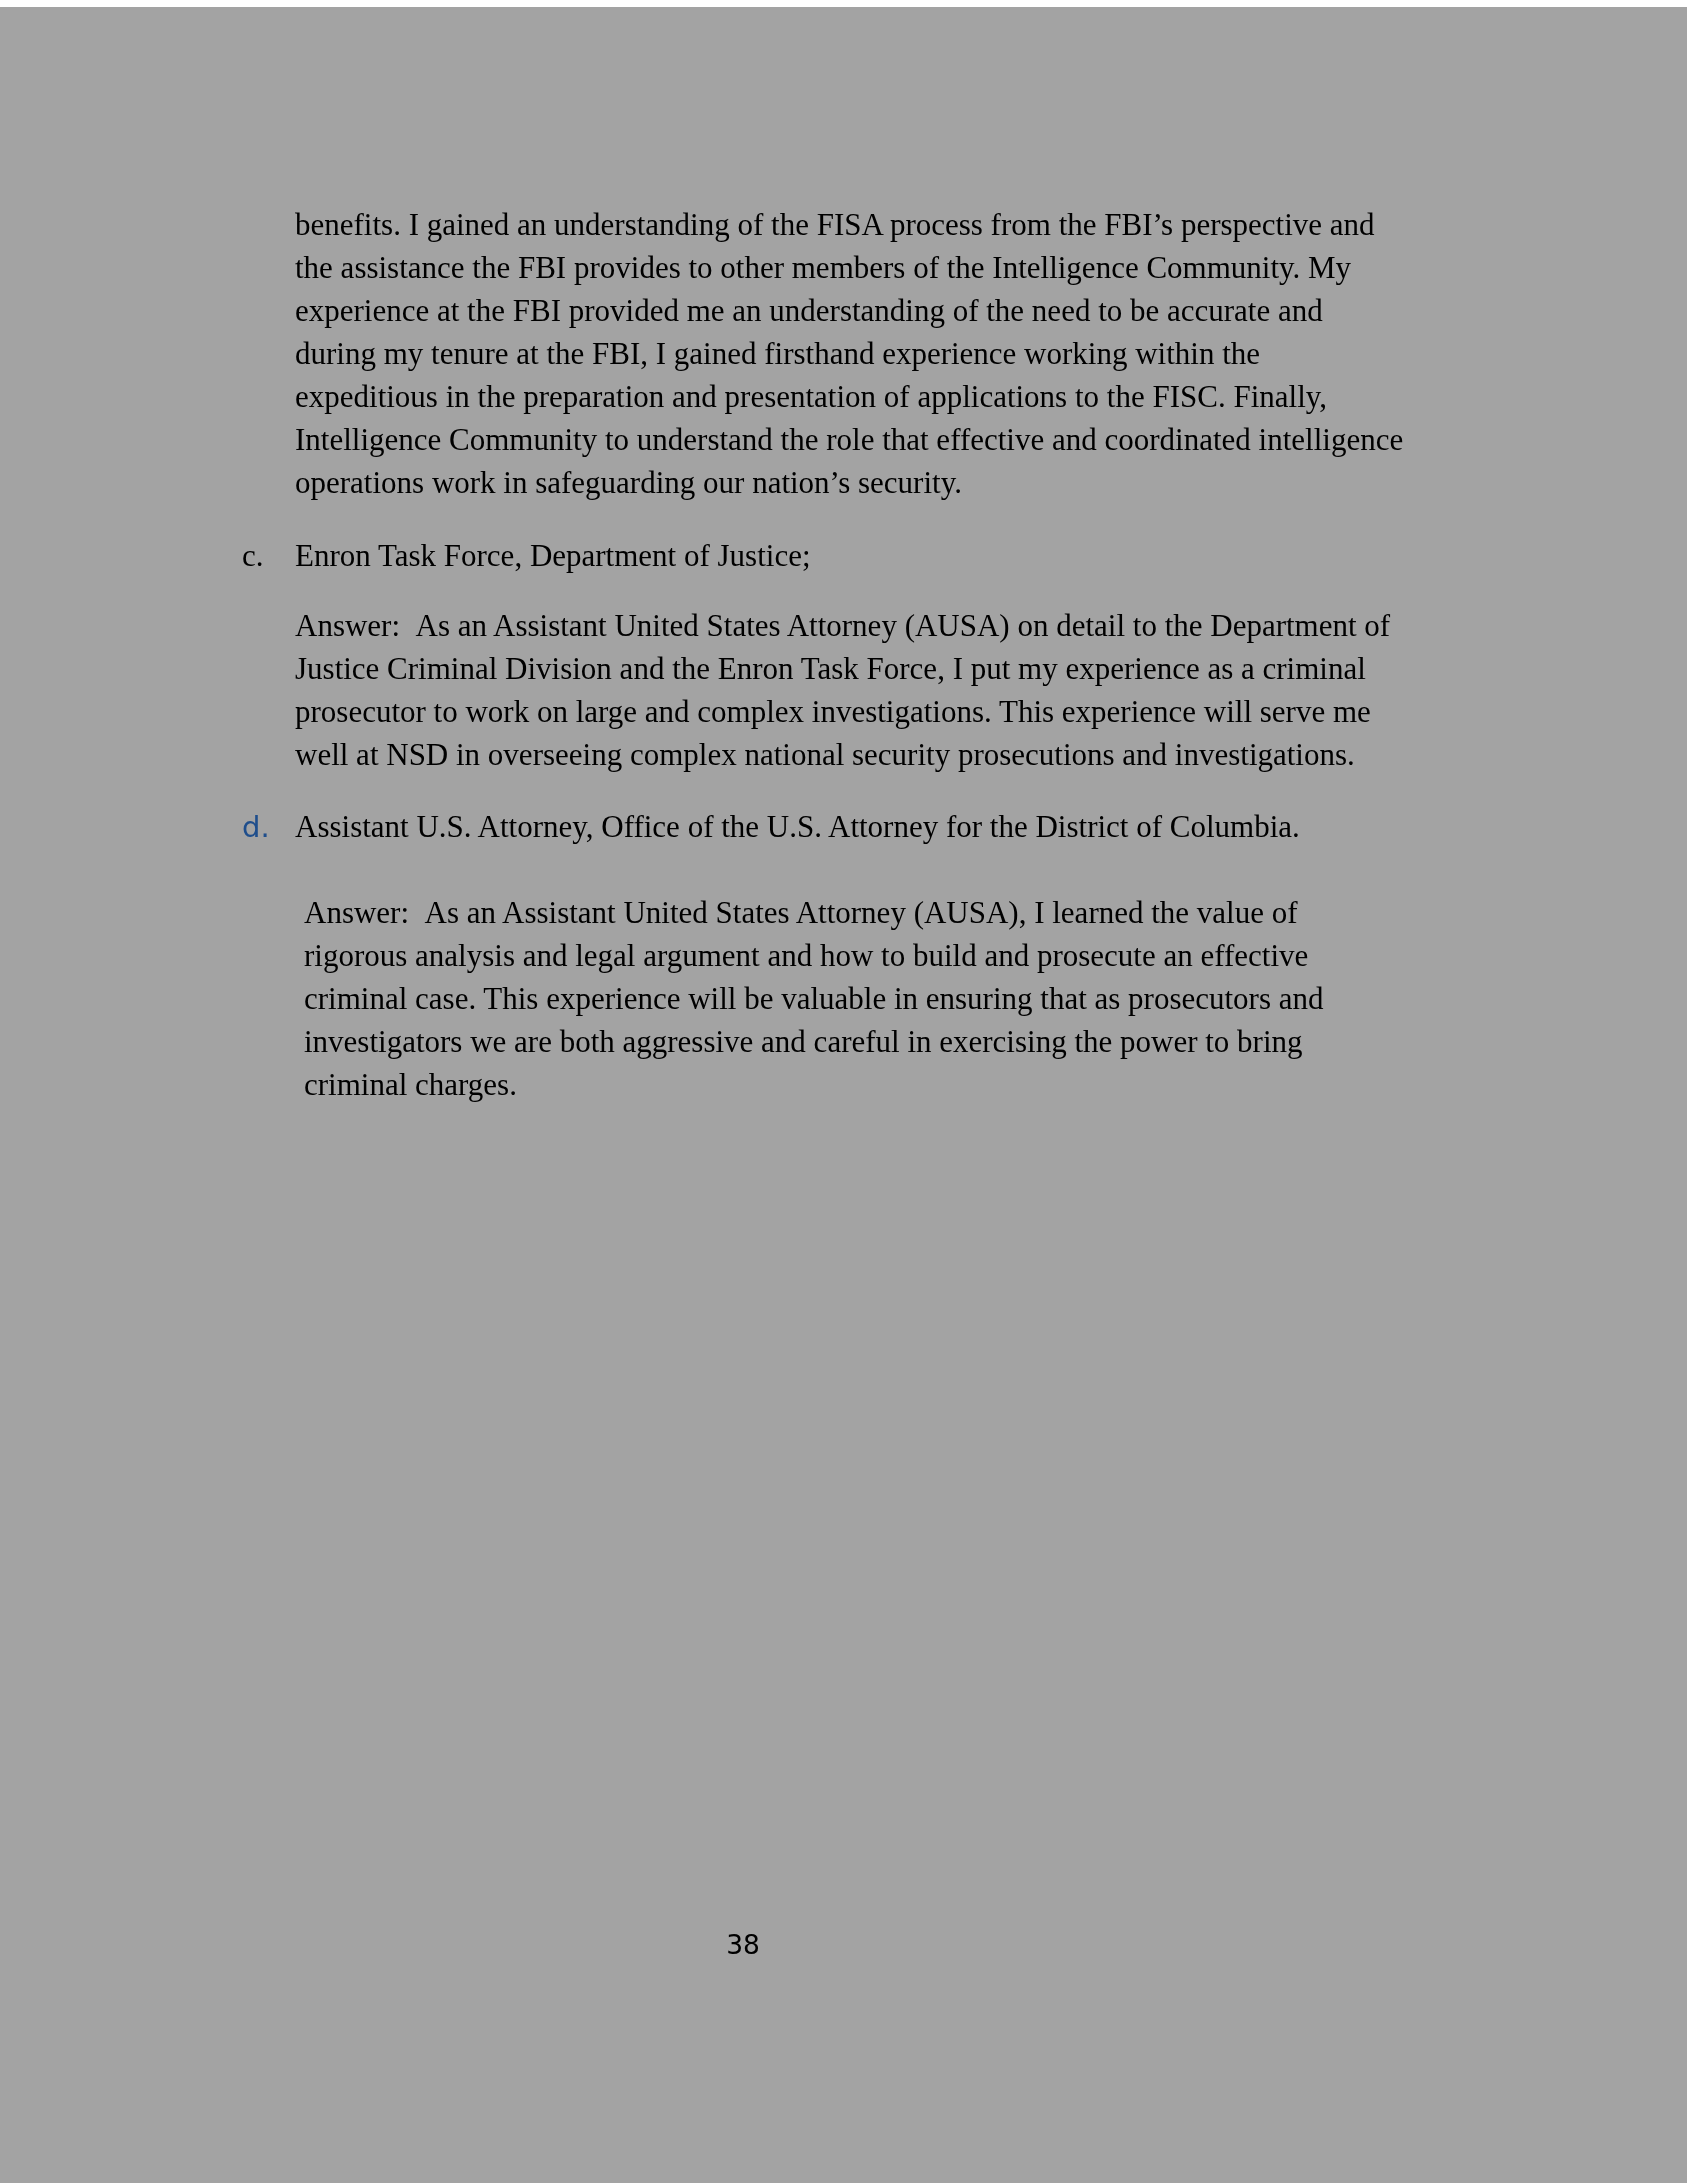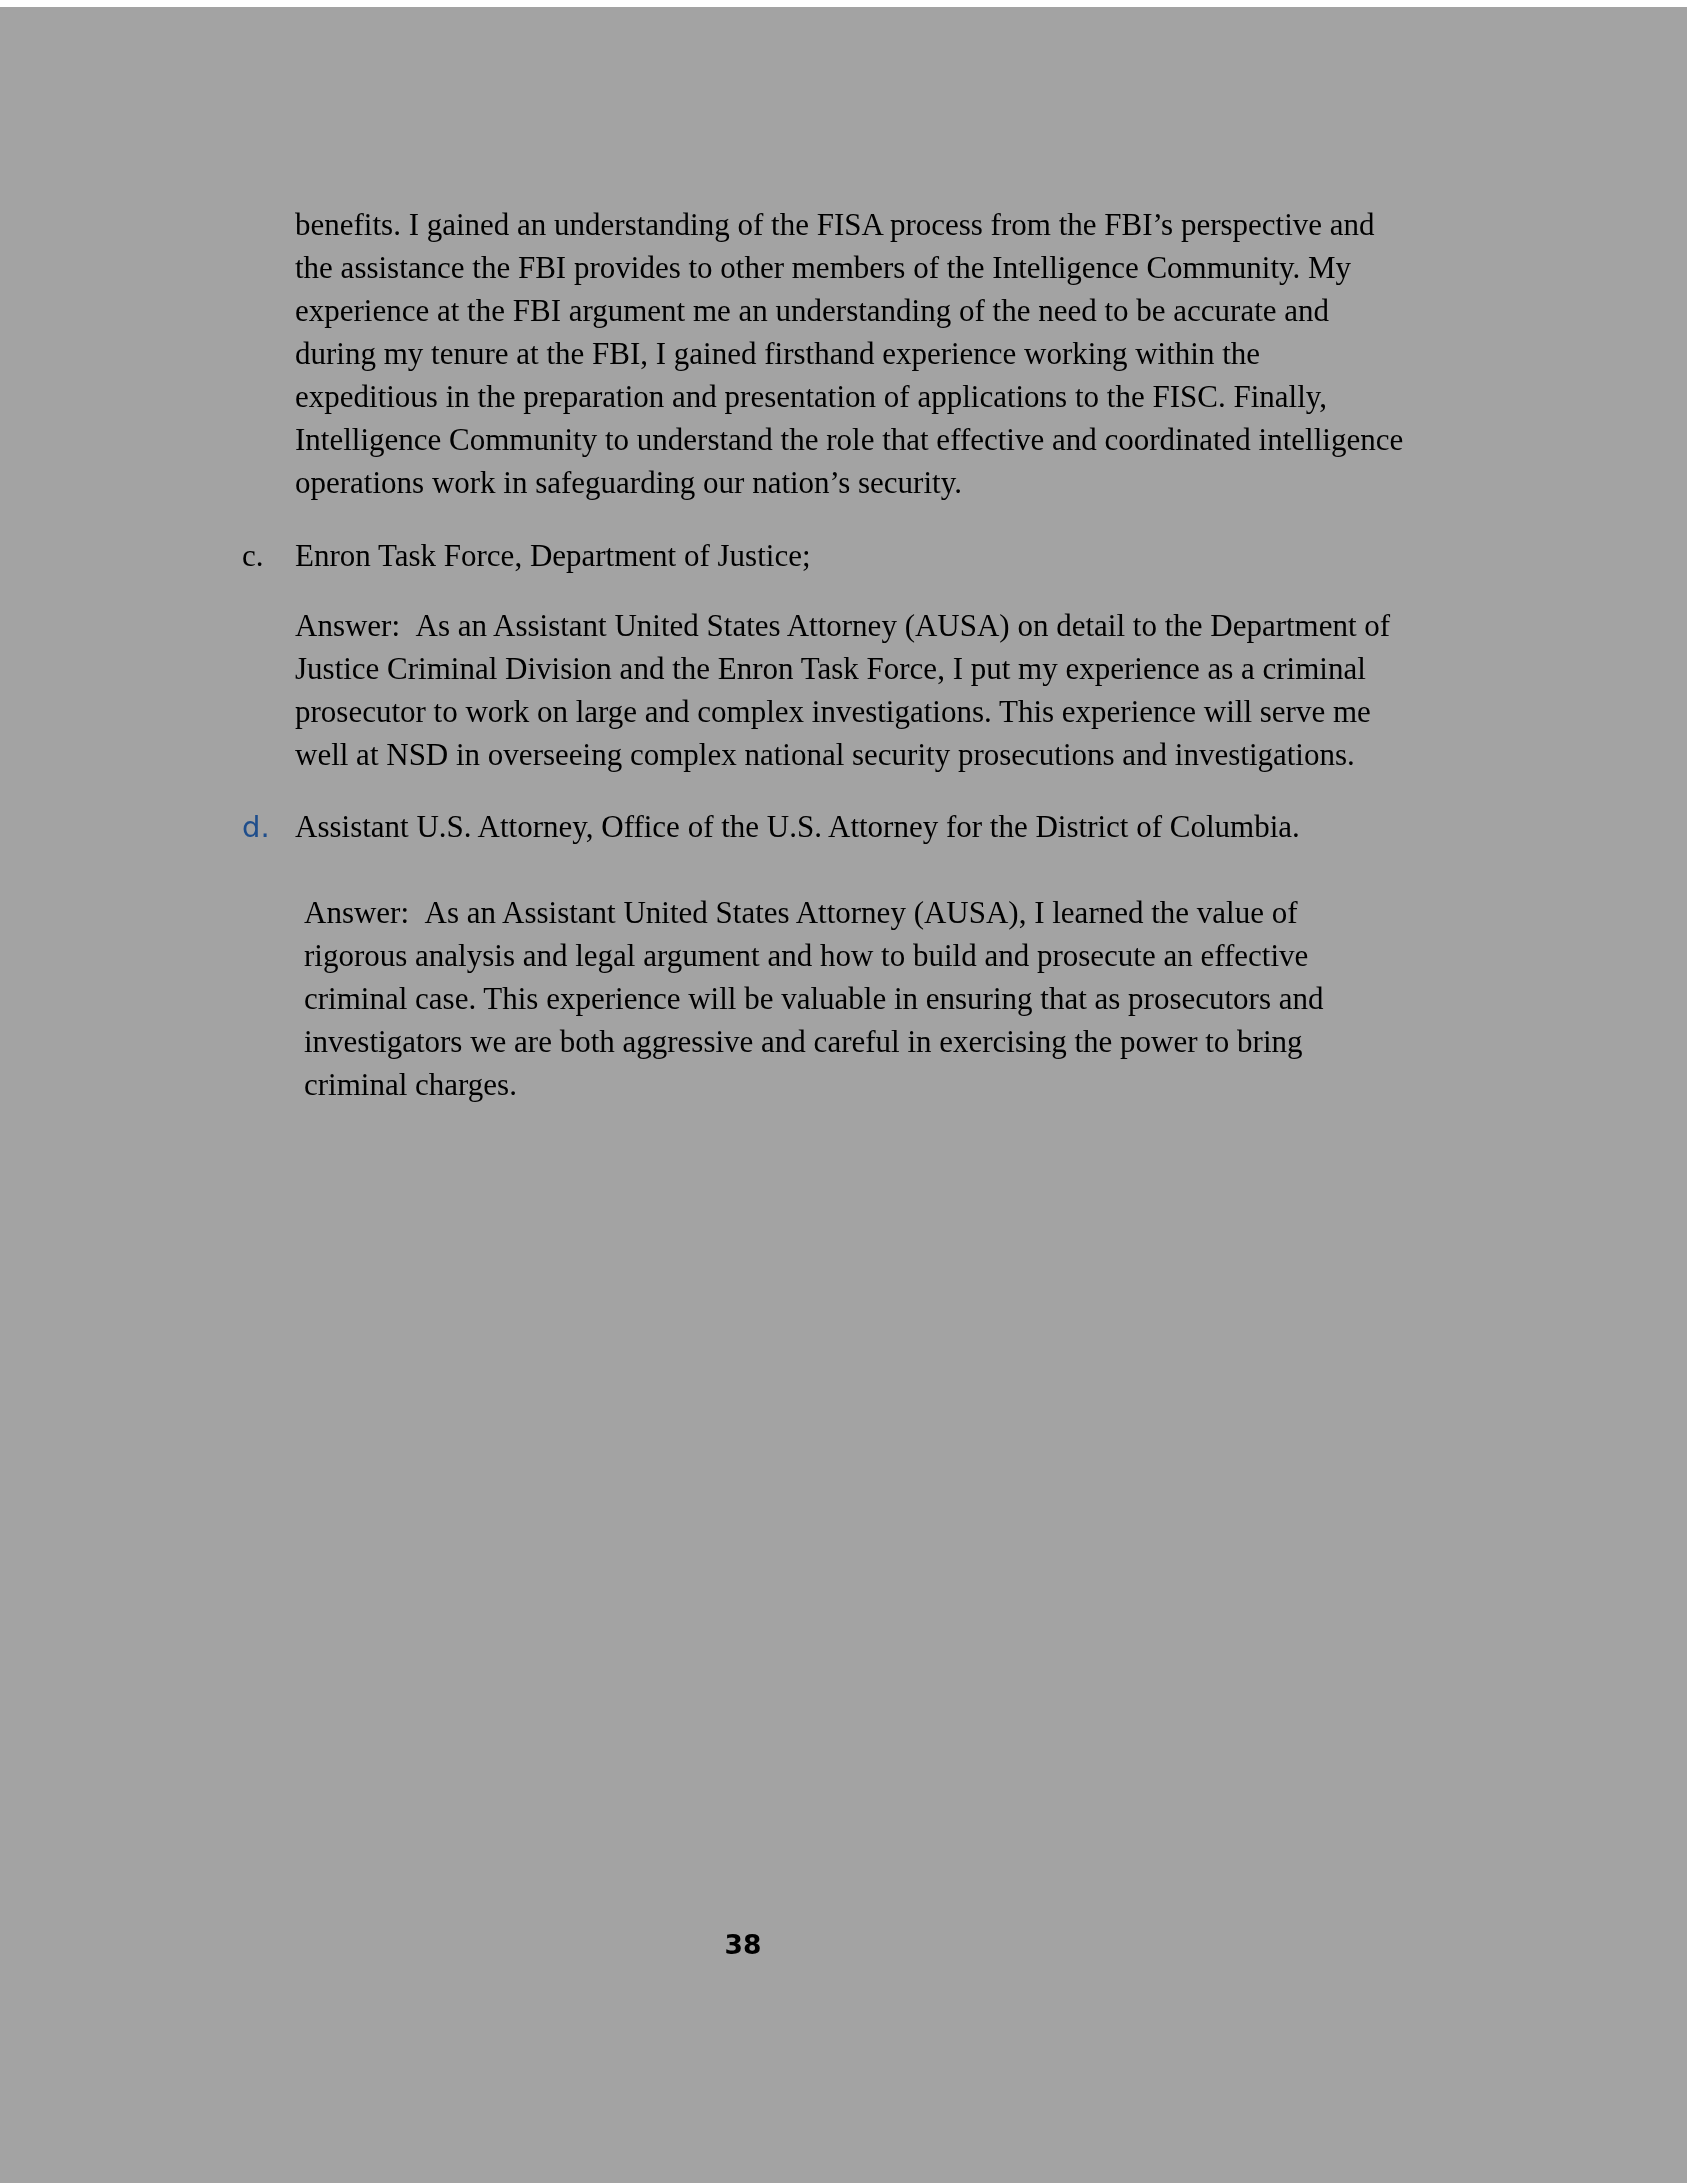--- a/index.html
+++ b/index.html
@@ -24,33 +24,33 @@
     color: #1f4e8c;
   }
   .bold { font-weight: normal; }
   .line { display: block; white-space: nowrap; }
   .pagenum {
     position: absolute;
     left: 0; width: 1486px; top: 1922px;
     text-align: center;
     font-family: "DejaVu Sans", "Liberation Sans", sans-serif;
     font-size: 26.5px;
-    font-weight: bold;
+    font-weight: normal;
     color: #000;
   }
 </style>
 </head>
 <body>
 
 <div class="page">
 
   <div class="txt p1">
     <span class="line">benefits.  I gained an understanding of the FISA process from the FBI’s perspective and</span>
     <span class="line">the assistance the FBI provides to other members of the Intelligence Community.  My</span>
-    <span class="line">experience at the FBI argument me an understanding of the need to be accurate and</span>
+    <span class="line">experience at the FBI provided me an understanding of the need to be accurate and</span>
     <span class="line">during my tenure at the FBI, I gained firsthand experience working within the</span>
     <span class="line">expeditious in the preparation and presentation of applications to the FISC.   Finally,</span>
     <span class="line">Intelligence Community to understand the role that effective and coordinated intelligence</span>
     <span class="line">operations work in safeguarding our nation’s security.</span>
   </div>
 
   <div class="txt c-item">
     <span class="marker">c.</span><span>Enron Task Force, Department of Justice;</span>
   </div>
 

